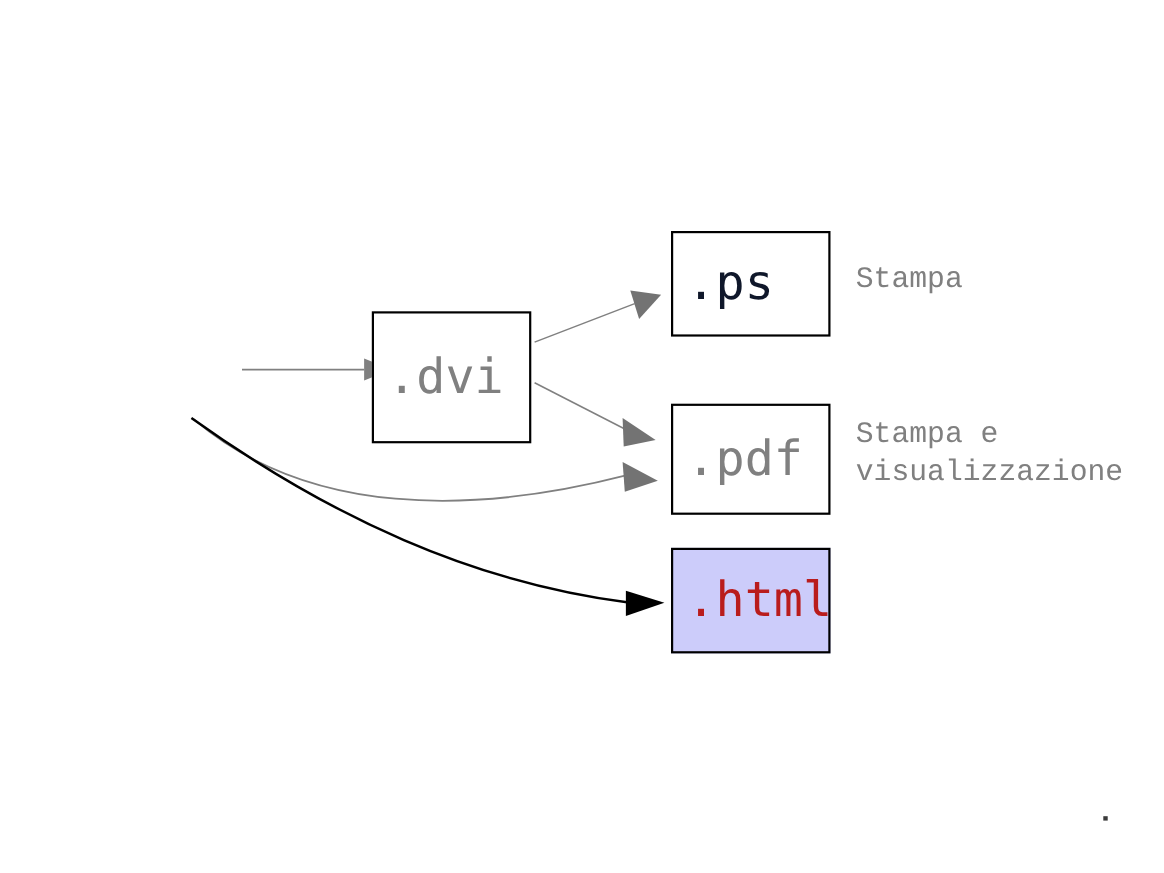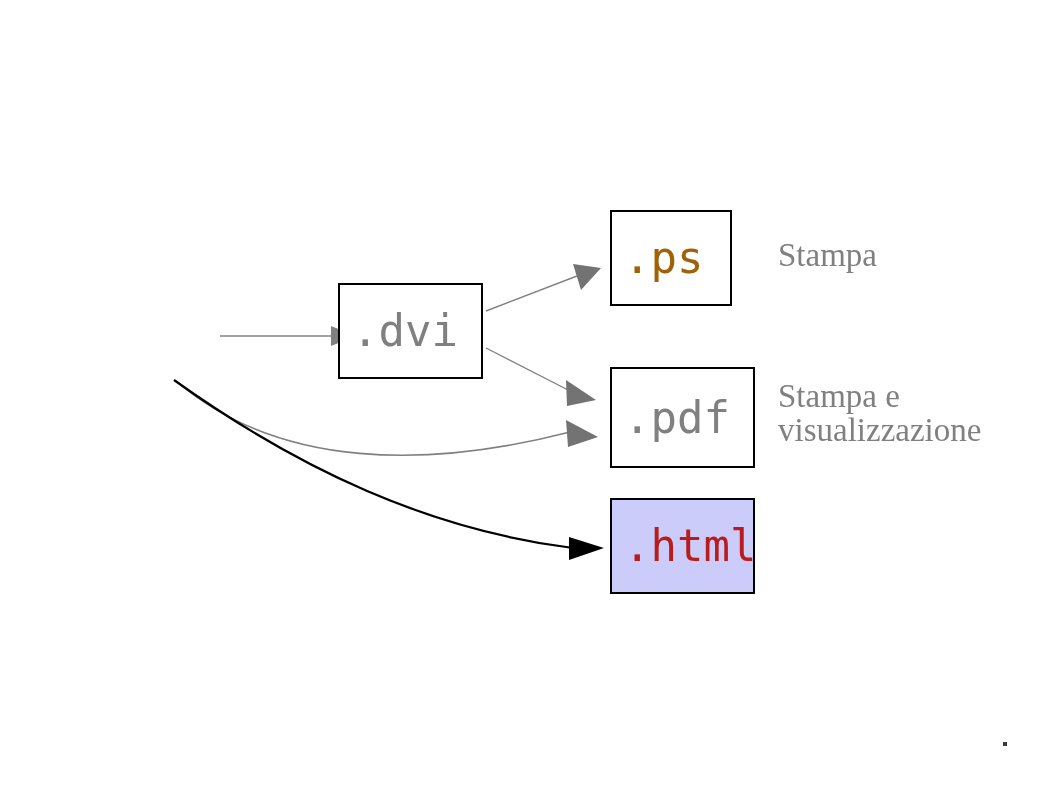--- a/index.html
+++ b/index.html
@@ -47,53 +47,53 @@
     top: 287px;
     width: 146px;
     height: 95px;
     background: #ccccfa;
     color: #000000;
   }
   .node-dvi {
     left: 338px;
     top: 283px;
     width: 145px;
-    height: 96px;
+    height: 120px;
     background: #ffffff;
     color: #808080;
   }
   .node-ps {
     left: 610px;
     top: 210px;
-    width: 122px;
+    width: 145px;
     height: 96px;
     background: #ffffff;
-    color: #a16207;
+    color: #0f172a;
   }
   .node-pdf {
     left: 610px;
     top: 367px;
     width: 145px;
     height: 101px;
     background: #ffffff;
     color: #808080;
   }
   .node-html {
     left: 610px;
     top: 498px;
     width: 145px;
     height: 96px;
     background: #ccccfa;
     color: #b91c1c;
   }
   .annotation {
     position: absolute;
     color: #808080;
-    font-family: Liberation Serif, serif;
-    font-size: 33px;
+    font-family: Liberation Mono, monospace;
+    font-size: 27px;
     line-height: 34px;
     white-space: pre-line;
   }
   .ann-stampa {
     left: 778px;
     top: 238px;
   }
   .ann-stampa-vis {
     left: 778px;
     top: 379px;

